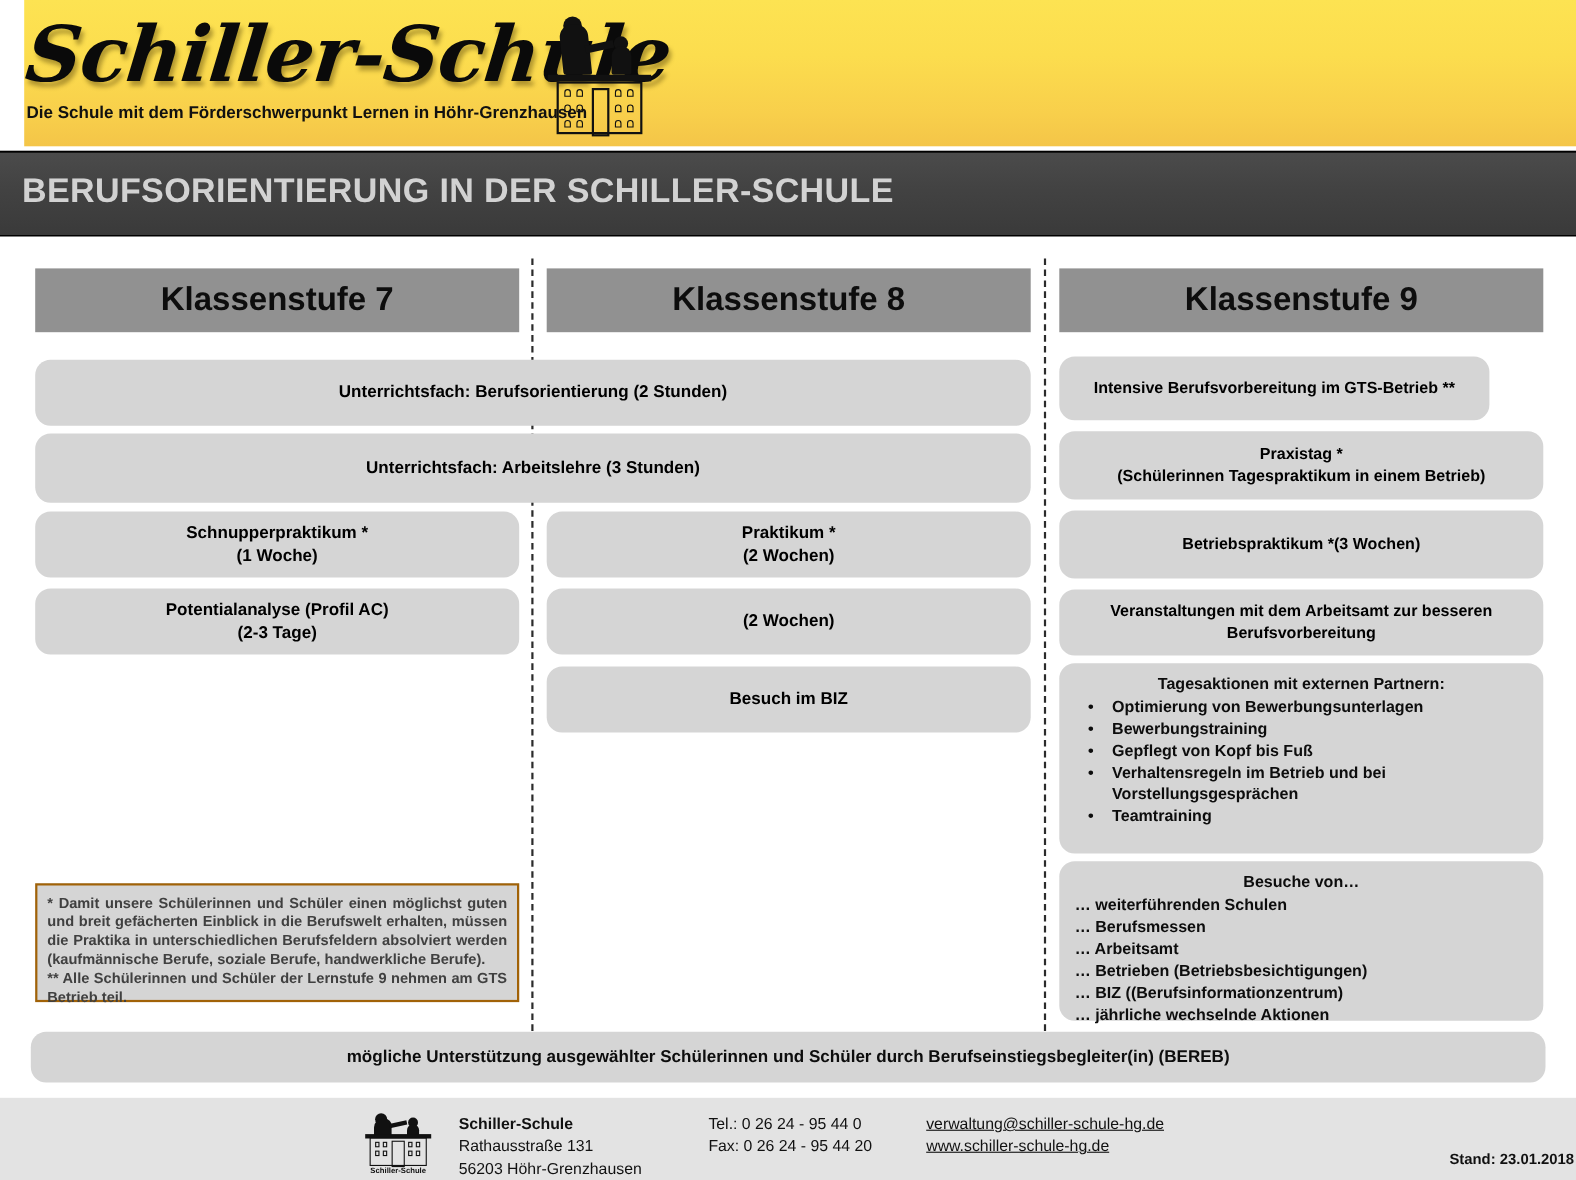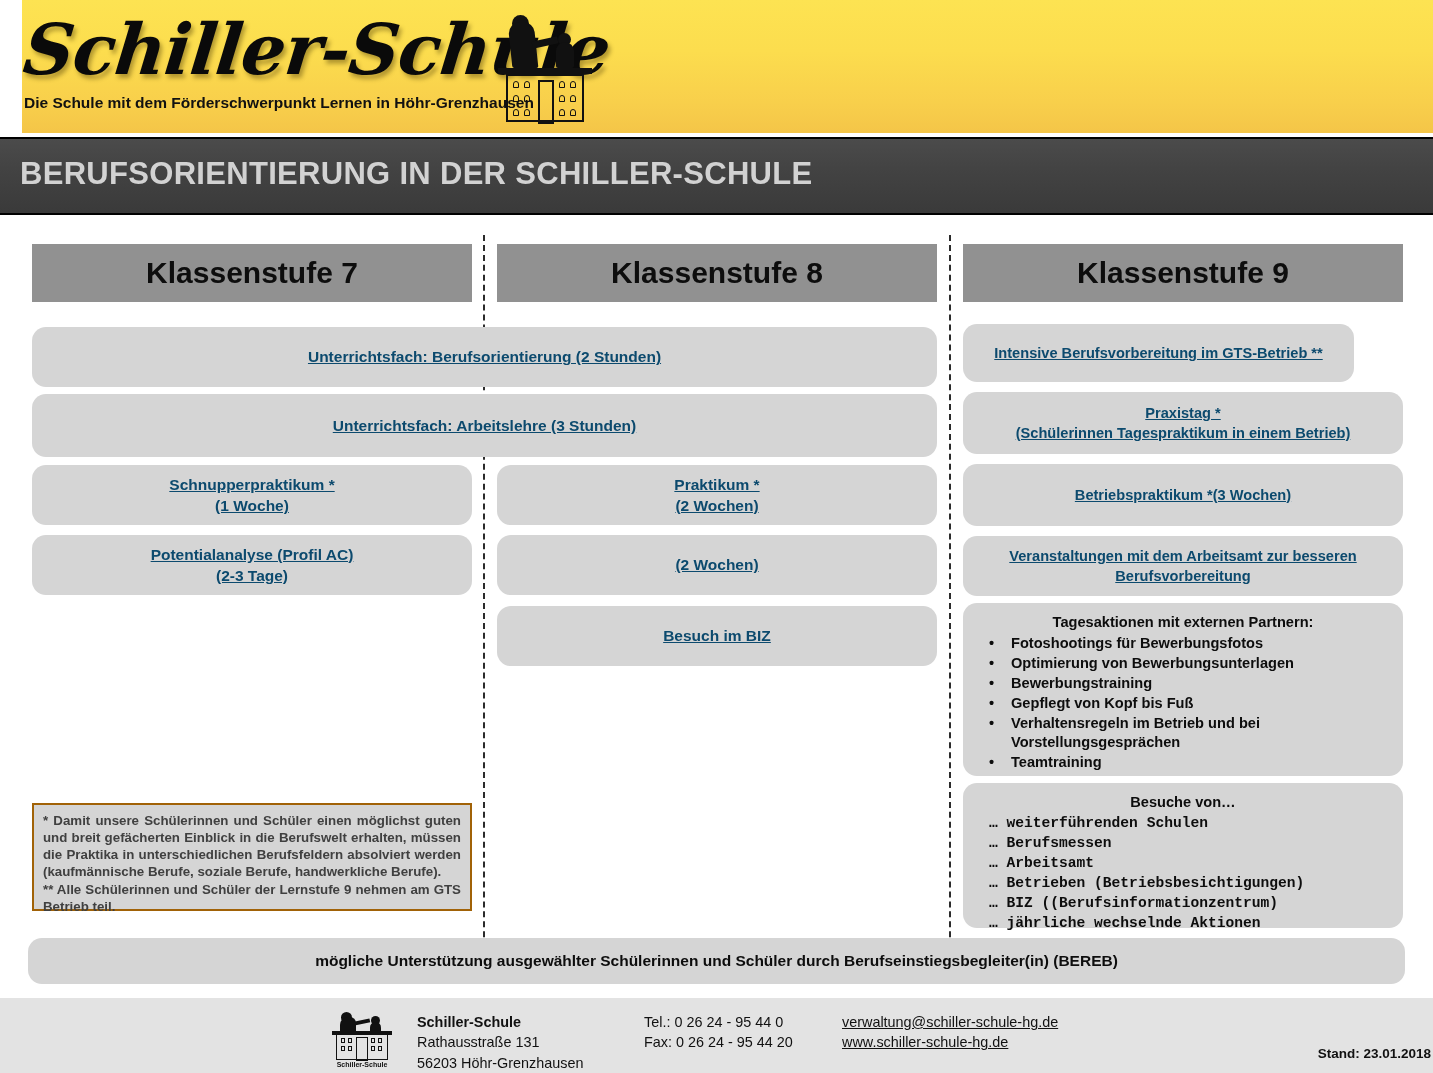--- a/index.html
+++ b/index.html
@@ -174,27 +174,26 @@
   }
 
   .box {
     position: absolute;
     background: #d5d5d5;
     border-radius: 14px;
     display: flex;
     align-items: center;
     justify-content: center;
     text-align: center;
-    color: #0c4a6e;
+    color: #000000;
     font-size: 15.5px;
     font-weight: bold;
     line-height: 1.38;
     box-sizing: border-box;
     padding: 4px 12px;
-    text-decoration: underline;
   }
   .box.small { font-size: 14.6px; }
 
   .box-list {
     position: absolute;
     background: #d5d5d5;
     border-radius: 14px;
     box-sizing: border-box;
     padding: 10px 14px 10px 14px;
     color: #0d0d0d;
@@ -219,21 +218,21 @@
   .box-list ul li:before {
     content: "\2022";
     position: absolute;
     left: -22px;
     top: 0;
   }
   .box-list .plain {
     margin: 0;
     padding: 0;
   }
-  .box-list .plain div { margin: 0 0 1px 12px; font-family: Liberation Mono, monospace; }
+  .box-list .plain div { margin: 0 0 1px 0; }
 
   .notebox {
     position: absolute;
     background: #d5d5d5;
     border: 2px solid #a16207;
     box-sizing: border-box;
     padding: 7px 9px;
     font-size: 13.3px;
     font-weight: bold;
     line-height: 1.29;
@@ -414,21 +413,20 @@
     <span>(3 Wochen)</span>
   </div>
   <div class="box small" style="left:963px; top:319px; width:440px; height:60px; flex-direction:column;">
     <span>Veranstaltungen mit dem Arbeitsamt zur besseren</span>
     <span>Berufsvorbereitung</span>
   </div>
 
   <div class="box-list" style="left:963px; top:386px; width:440px; height:173px;">
     <div class="lt">Tagesaktionen mit externen Partnern:</div>
     <ul>
-      <li>Fotoshootings für Bewerbungsfotos</li>
       <li>Optimierung von Bewerbungsunterlagen</li>
       <li>Bewerbungstraining</li>
       <li>Gepflegt von Kopf bis Fuß</li>
       <li>Verhaltensregeln im Betrieb und bei Vorstellungsgesprächen</li>
       <li>Teamtraining</li>
     </ul>
   </div>
 
   <div class="box-list" style="left:963px; top:566px; width:440px; height:145px;">
     <div class="lt">Besuche von…</div>

